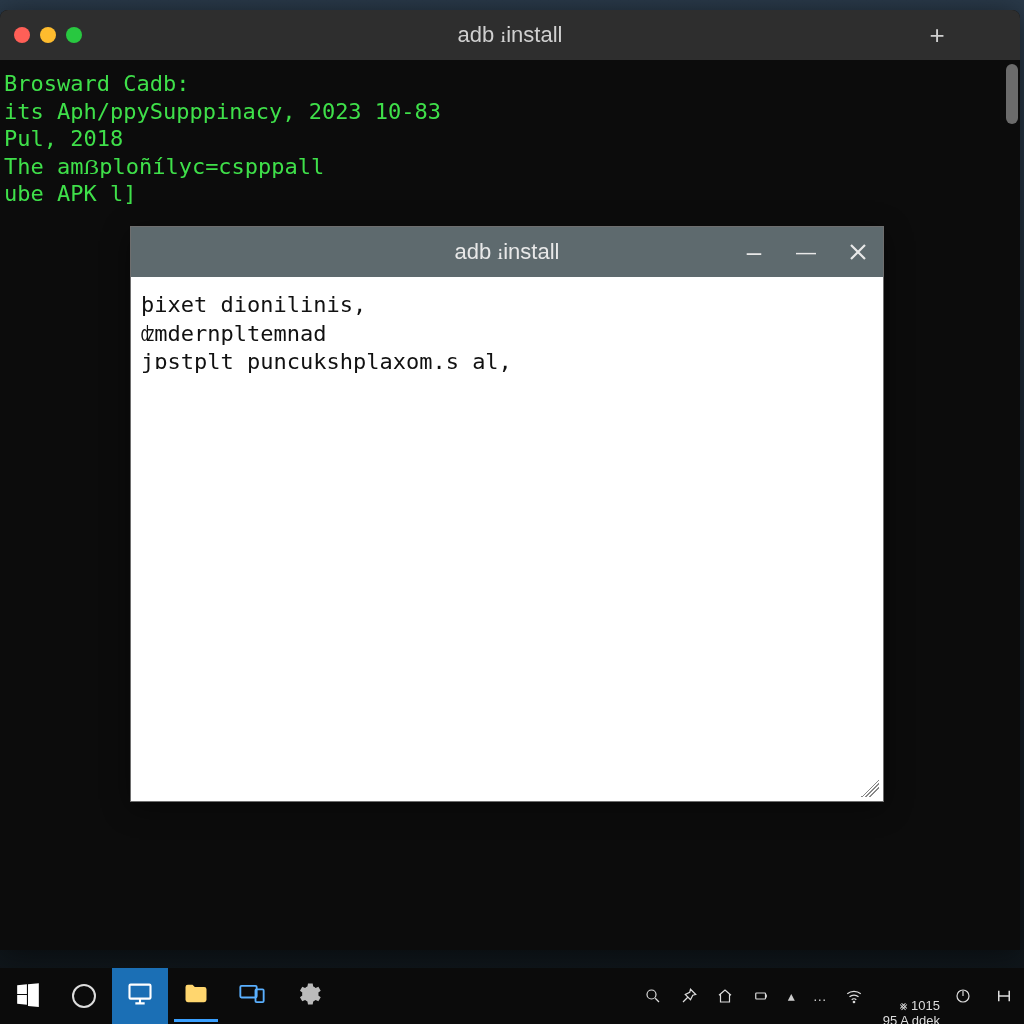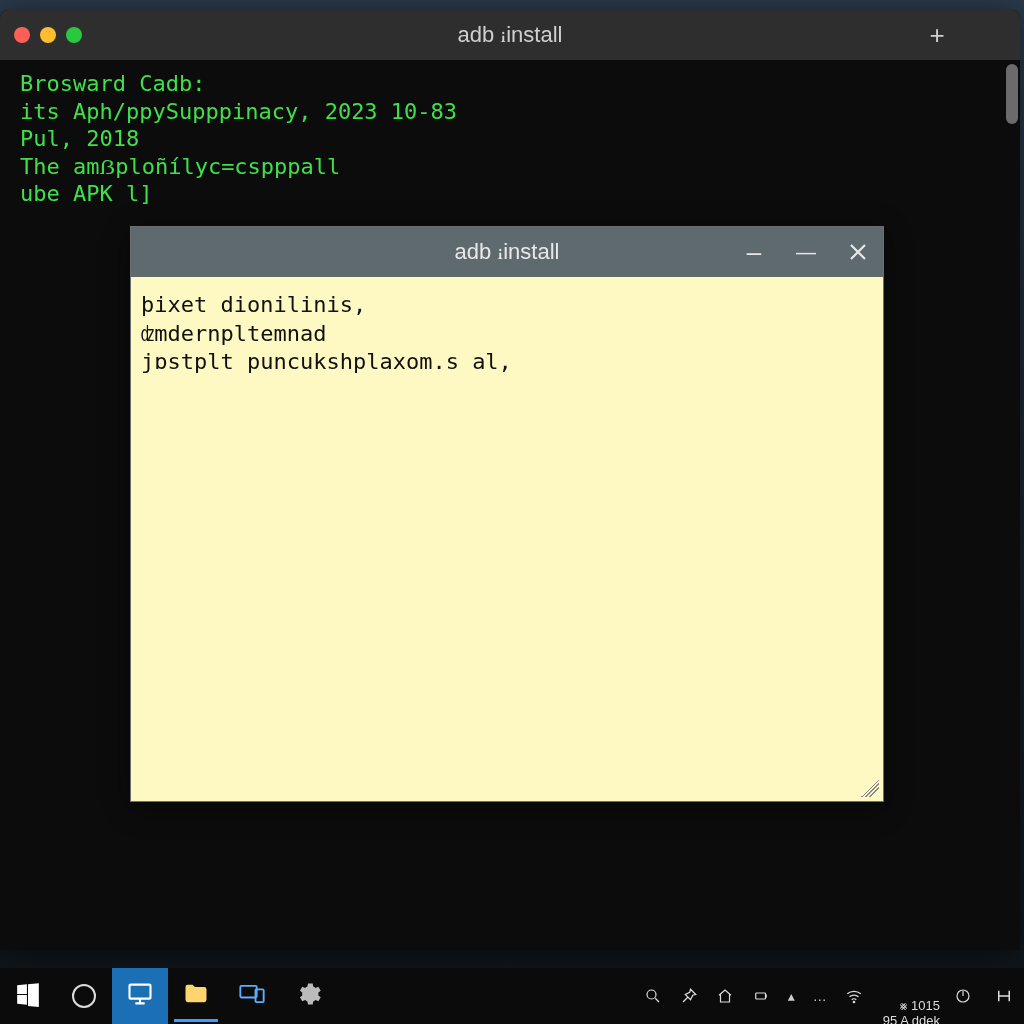--- a/index.html
+++ b/index.html
@@ -39,21 +39,21 @@
 
   .term-body {
     position: relative;
     padding: 10px 0 0 0;
     font-family: "Consolas","Menlo",monospace;
     font-size: 22px;
     line-height: 1.25;
     color: #3fe04a;
     height: calc(100% - 50px);
   }
-  .term-line { white-space: pre; padding-left: 20px; }
+  .term-line { white-space: pre; padding-left: 4px; }
   .term-scroll {
     position: absolute; right: 2px; top: 4px; width: 12px; height: 100%;
     background: transparent;
   }
   .term-thumb {
     position: absolute; top: 0; right: 0; width: 12px; height: 60px;
     background: #6b6b6b; border-radius: 6px;
   }
 
   
@@ -77,21 +77,21 @@
   }
   .dlg-actions {
     position:absolute; right:8px; display:flex; gap:18px; align-items:center;
   }
   .dlg-btn { width:34px; height:34px; display:flex; align-items:center; justify-content:center; cursor:pointer; color:#e8e8e8; }
   .min1-icon::before { content:"–"; font-size:26px; font-weight:400; }
   .min2-icon::before { content:"—"; font-size:20px; font-weight:400; }
   .dlg-x svg { width:20px; height:20px; stroke:#e8e8e8; stroke-width:2.2; }
 
   .dlg-body {
-    flex:1; background:#fef9c3; padding:14px 10px 8px 10px;
+    flex:1; background:#ffffff; padding:14px 10px 8px 10px;
     font-family:"Consolas","Menlo",monospace;
     font-size:22px; line-height:1.3;
     color:#111; position:relative;
   }
   .dlg-line { white-space: pre; }
   .highlight-blue { color:#1f6fe0; font-weight:600; }
   .cursor-block {
     display:inline-block; width:14px; height:24px; background:#f08080;
     vertical-align: text-bottom; margin-left:1px;
   }

